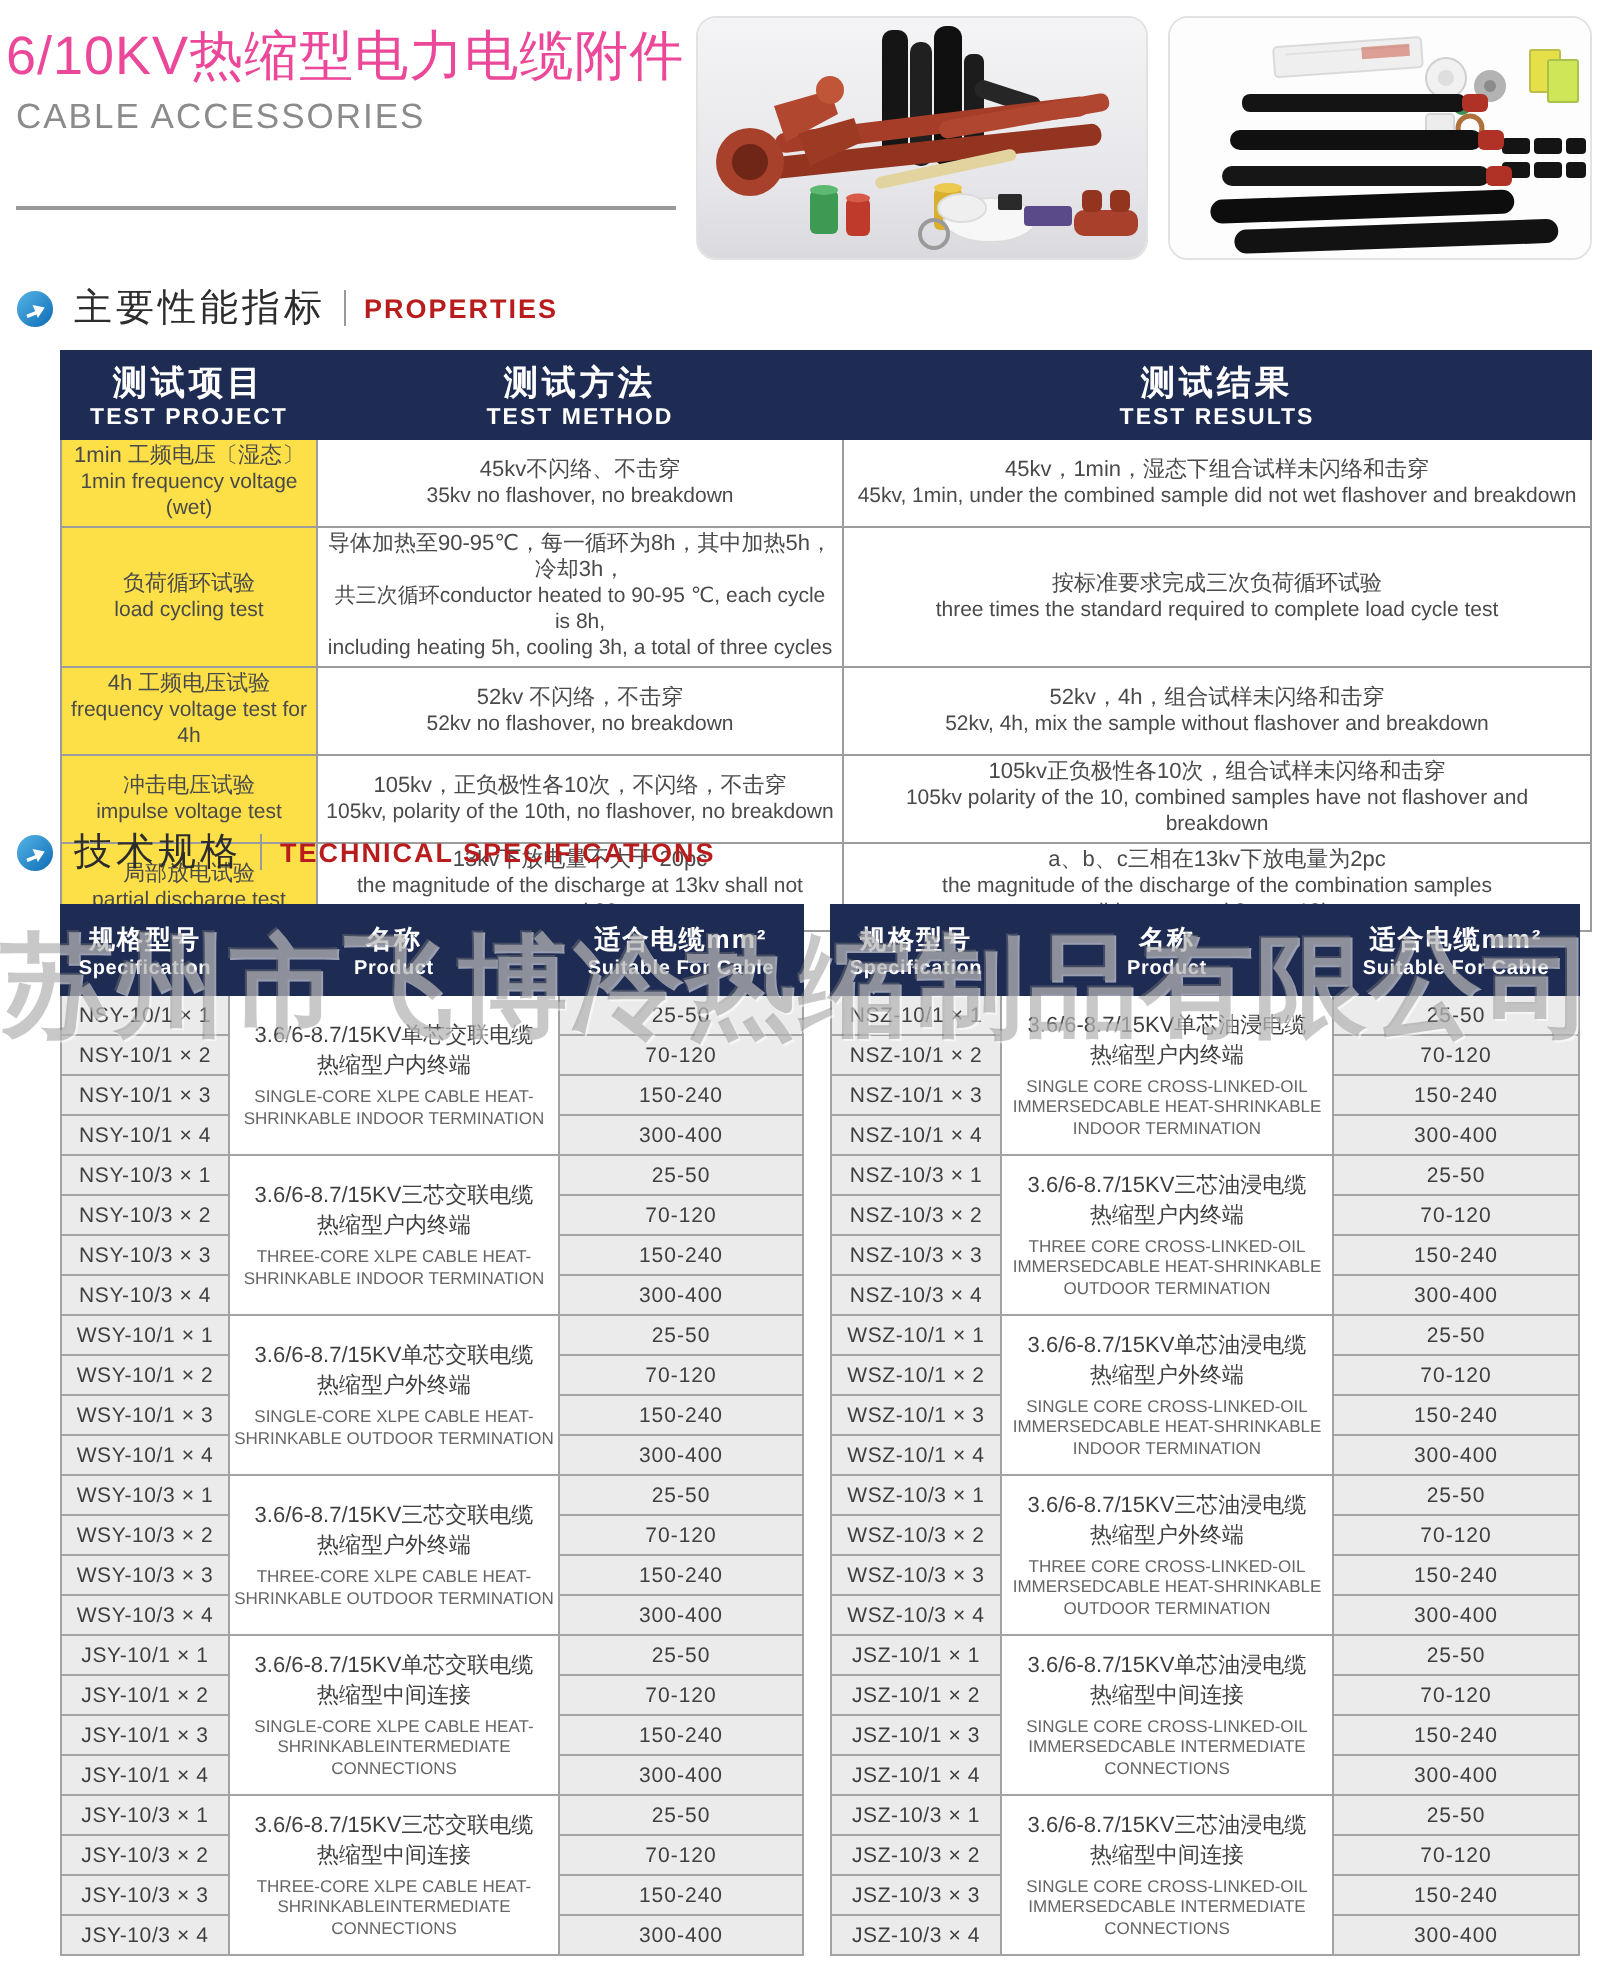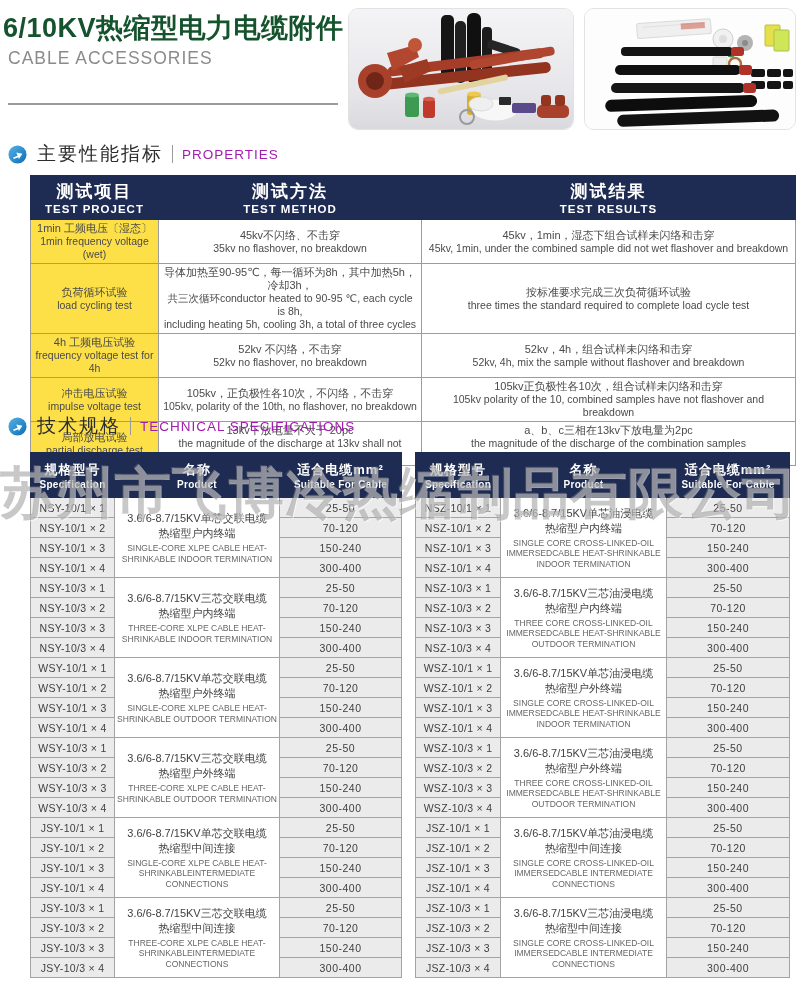--- a/index.html
+++ b/index.html
@@ -1,31 +1,31 @@
 <!DOCTYPE html>
 <html><head>
 <meta charset="utf-8">
 <style>
   html,body{margin:0;padding:0;background:#fff;}
   body{font-family:"Liberation Sans","DejaVu Sans",sans-serif;}
   #page{position:relative;width:800px;height:983px;background:#fff;overflow:hidden;}
 
   
-  .main-title{position:absolute;left:3px;top:10px;font-size:27px;font-weight:bold;color:#14532d;letter-spacing:.5px;}
+  .main-title{position:absolute;left:3px;top:10px;font-size:27px;font-weight:normal;color:#ec4899;letter-spacing:.5px;}
   .sub-title{position:absolute;left:8px;top:47px;font-size:17.5px;color:#8b8b8b;line-height:23px;letter-spacing:1px;}
   .title-divider{position:absolute;left:8px;top:103px;width:330px;height:2px;background:#9a9a9a;}
 
   .photo-card{position:absolute;top:8px;height:120px;border:1px solid #e2e2e2;border-radius:10px;overflow:hidden;background:#fff;}
   .photo-card svg{display:block;}
 
   
   .section-hd{position:absolute;left:8px;display:flex;align-items:center;}
   .section-hd .zh{font-size:19px;font-weight:normal;color:#2d2d2d;letter-spacing:2px;}
   .section-hd .bar{width:1px;height:18px;background:#9a9a9a;margin:0 9px;}
-  .section-hd .en{font-size:13.5px;font-weight:normal;color:#a21caf;letter-spacing:1px;}
+  .section-hd .en{font-size:13.5px;font-weight:bold;color:#b91c1c;letter-spacing:1px;}
   .hd-icon{width:19px;height:19px;margin-right:10px;flex:0 0 auto;}
 
   
   table{border-collapse:collapse;table-layout:fixed;}
   .props-table{position:absolute;left:30px;top:175px;width:765px;}
   .props-table th,.props-table td{border:1px solid #9c9c9c;text-align:center;vertical-align:middle;padding:2px 4px;}
   .props-table thead th{background:#1e2b52;color:#fff;border-color:#1e2b52;padding:4px 2px;}
   .props-table thead .h-zh{font-size:17px;font-weight:bold;letter-spacing:2px;}
   .props-table thead .h-en{font-size:11.5px;font-weight:bold;letter-spacing:1px;}
   .props-table tbody td{font-size:10.5px;color:#4a4a4a;line-height:13px;}

